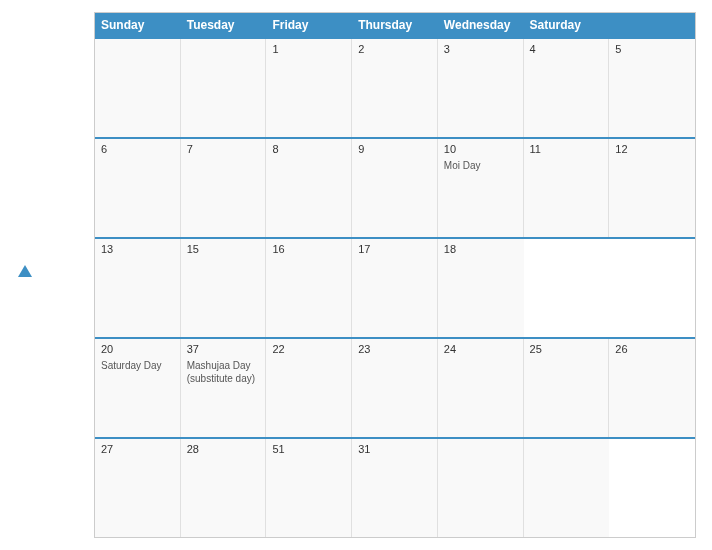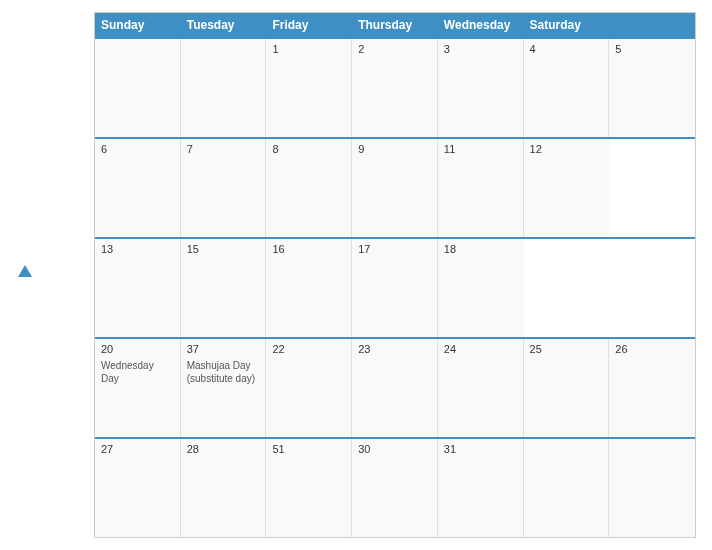--- a/index.html
+++ b/index.html
@@ -173,20 +173,24 @@
           <div class="day-cell">
             <div class="day-num">7</div>
           </div>
           <div class="day-cell">
             <div class="day-num">8</div>
           </div>
           <div class="day-cell">
             <div class="day-num">9</div>
           </div>
           <div class="day-cell">
+            <div class="day-num">10</div>
+            <div class="holiday">Moi Day</div>
+          </div>
+          <div class="day-cell">
             <div class="day-num">11</div>
           </div>
           <div class="day-cell">
             <div class="day-num">12</div>
           </div>
         </div>
         <div class="week-row">
           <div class="day-cell">
             <div class="day-num">13</div>
           </div>
@@ -199,21 +203,21 @@
           <div class="day-cell">
             <div class="day-num">17</div>
           </div>
           <div class="day-cell">
             <div class="day-num">18</div>
           </div>
         </div>
         <div class="week-row">
           <div class="day-cell">
             <div class="day-num">20</div>
-            <div class="holiday">Wednesday Day</div>
+            <div class="holiday">Saturday Day</div>
           </div>
           <div class="day-cell">
             <div class="day-num">37</div>
             <div class="holiday">Mashujaa Day (substitute day)</div>
           </div>
           <div class="day-cell">
             <div class="day-num">22</div>
           </div>
           <div class="day-cell">
             <div class="day-num">23</div>
@@ -230,23 +234,20 @@
         </div>
         <div class="week-row">
           <div class="day-cell">
             <div class="day-num">27</div>
           </div>
           <div class="day-cell">
             <div class="day-num">28</div>
           </div>
           <div class="day-cell">
             <div class="day-num">51</div>
-          </div>
-          <div class="day-cell">
-            <div class="day-num">30</div>
           </div>
           <div class="day-cell">
             <div class="day-num">31</div>
           </div>
           <div class="day-cell empty"></div>
           <div class="day-cell empty"></div>
         </div>
       </div>
   </div>
 </div>

